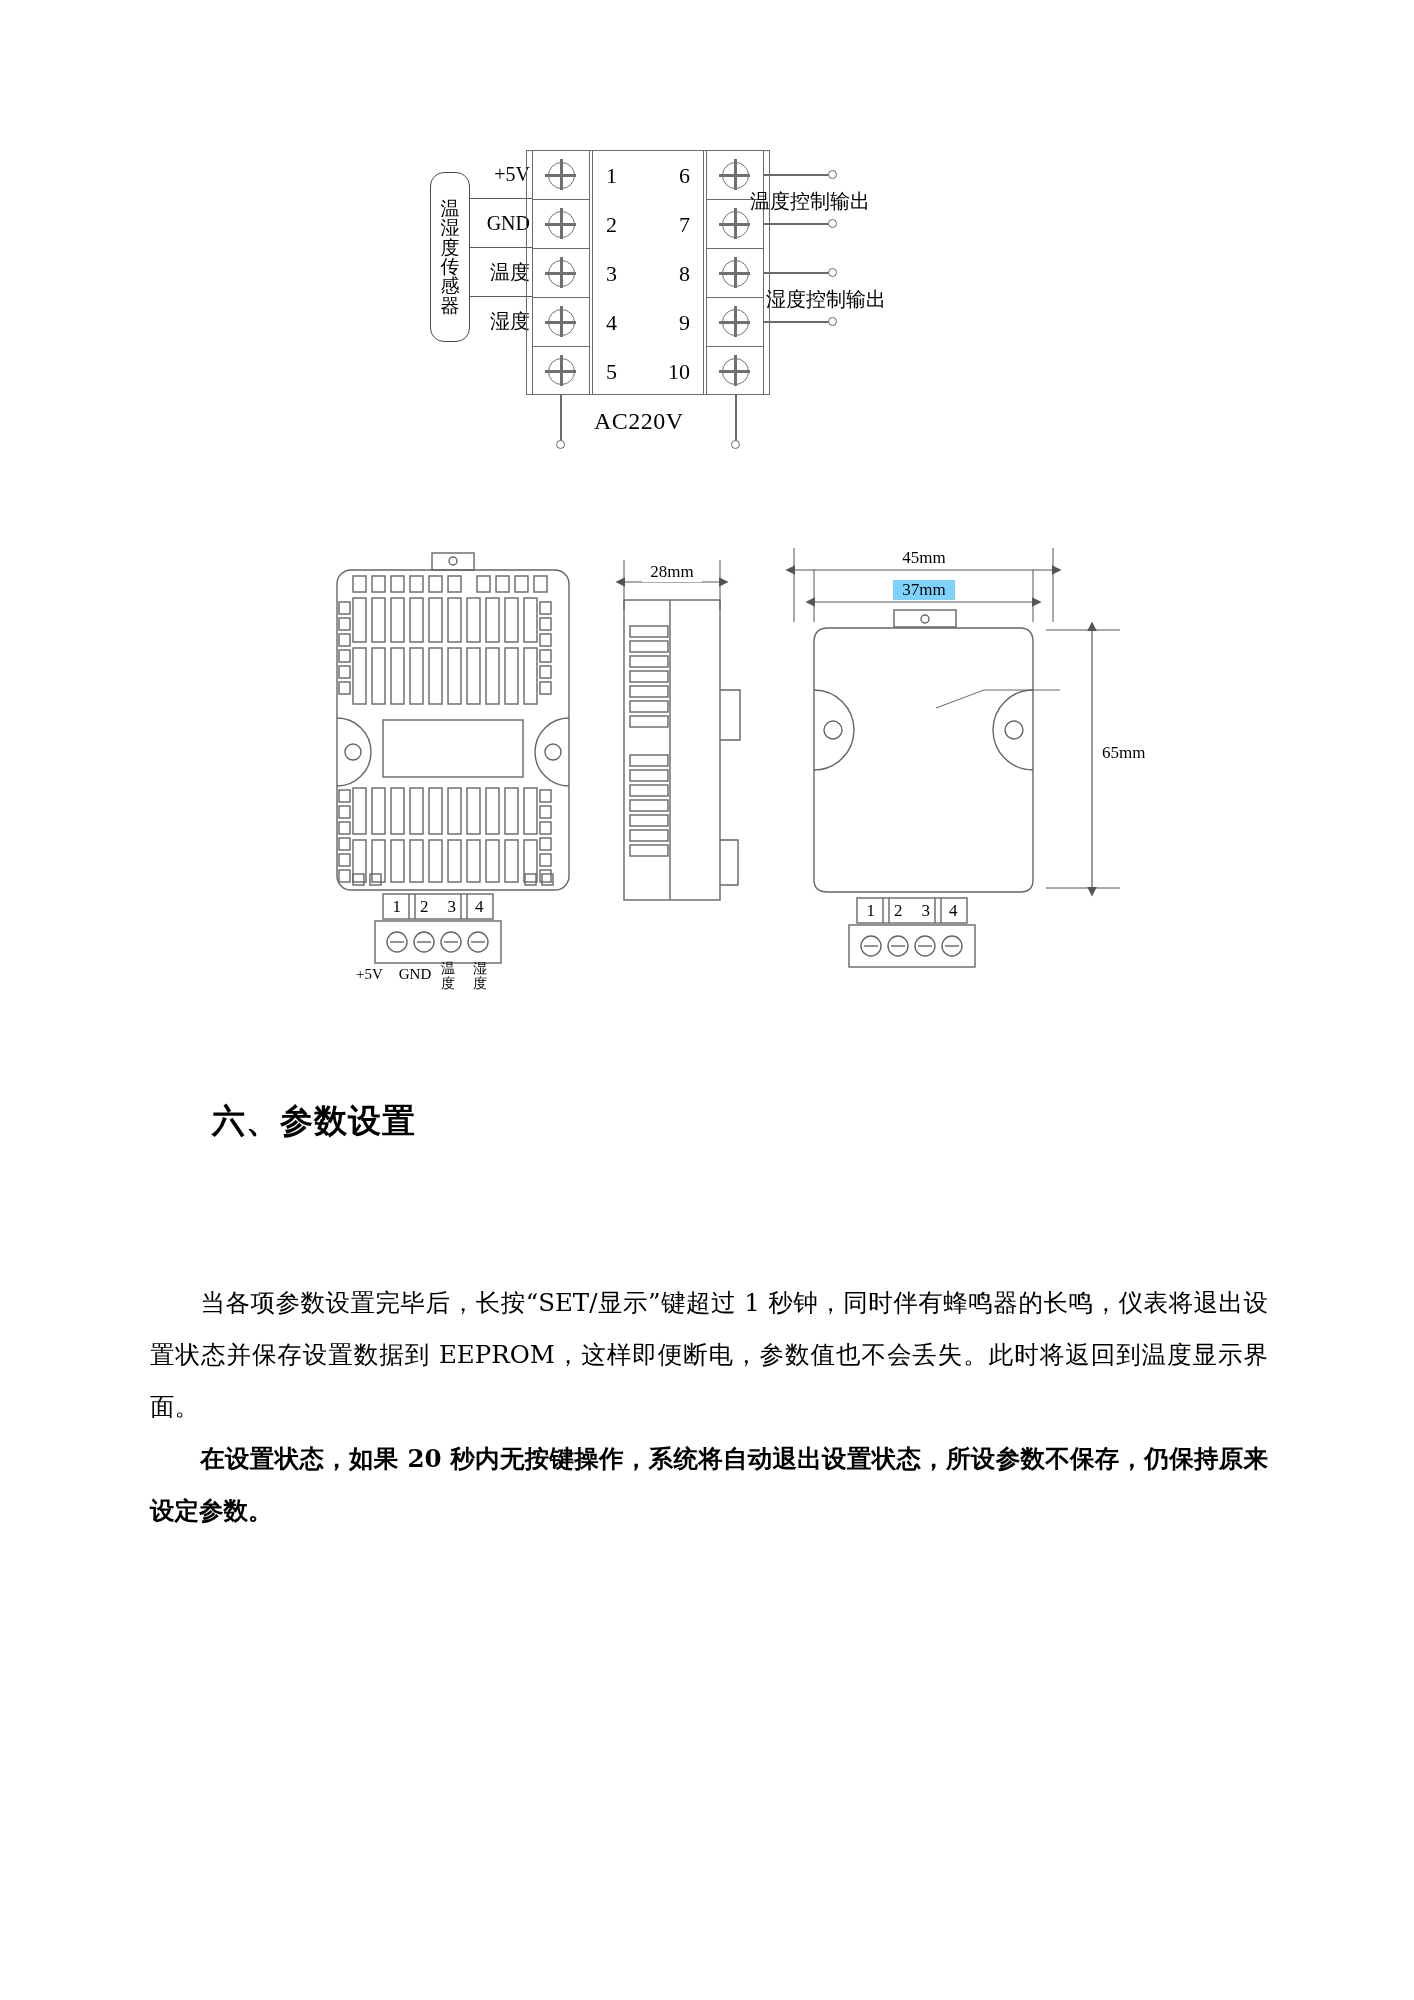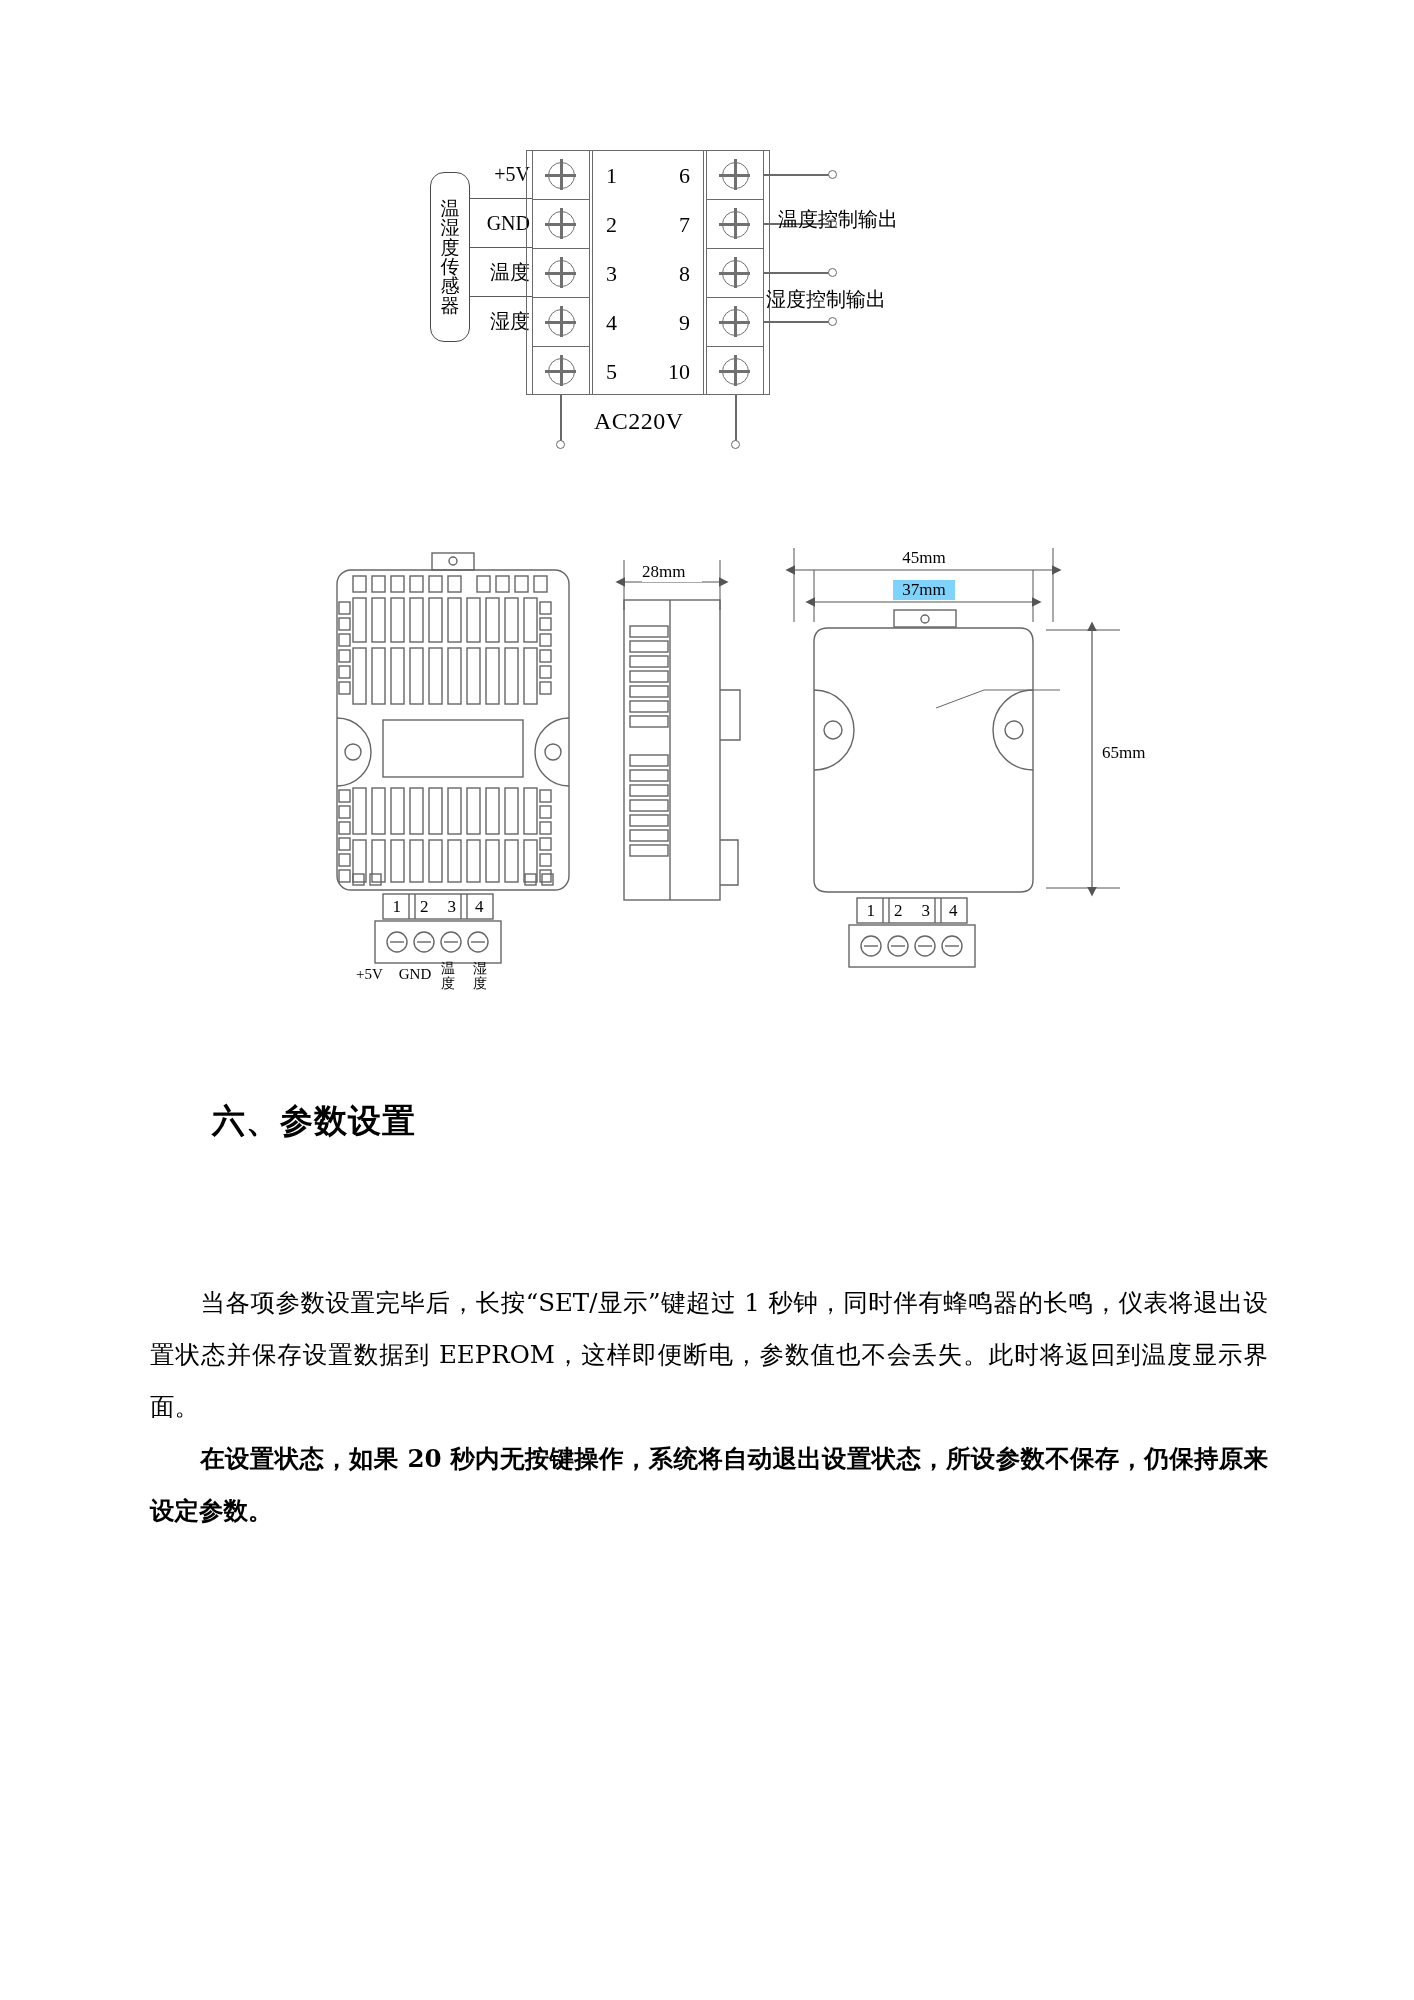--- a/index.html
+++ b/index.html
@@ -292,21 +292,21 @@
         </div>
       <div class="term-cell">
           <div class="screw"></div>
         </div>
     </div>
 
     <div class="out-wire" style="left:334px; top:24px;  width:66px;"></div>
     <div class="out-dot" style="left:398px; top:20px;"></div>
     <div class="out-wire" style="left:334px; top:73px;  width:66px;"></div>
     <div class="out-dot" style="left:398px; top:69px;"></div>
-    <div class="out-label" style="left:348px; top:38px;margin-top:18px;">温度控制输出</div>
+    <div class="out-label" style="left:320px; top:38px;">温度控制输出</div>
 
     <div class="out-wire" style="left:334px; top:122px; width:66px;"></div>
     <div class="out-dot" style="left:398px; top:118px;"></div>
     <div class="out-wire" style="left:334px; top:171px; width:66px;"></div>
     <div class="out-dot" style="left:398px; top:167px;"></div>
     <div class="out-label" style="left:336px; top:136px;">湿度控制输出</div>
 
     <div class="ac-wire-v" style="left:130px; top:245px; height:46px;"></div>
     <div class="out-dot" style="left:126px; top:290px;"></div>
     <div class="ac-wire-v" style="left:305px; top:245px; height:46px;"></div>
@@ -514,21 +514,21 @@
           <circle cx="578" cy="406" r="10"></circle>
             <line x1="571" y1="406" x2="585" y2="406"></line>
           <circle cx="605" cy="406" r="10"></circle>
             <line x1="598" y1="406" x2="612" y2="406"></line>
           <circle cx="632" cy="406" r="10"></circle>
             <line x1="625" y1="406" x2="639" y2="406"></line>
         </g>
       </g>
     </svg>
 
-    <div style="position:absolute; left:322px; top:22px; width:60px; font-size:17px; background:#fff;">28mm</div>
+    <div style="position:absolute; left:322px; top:22px; width:60px; text-align:center; font-size:17px; background:#fff;">28mm</div>
     <div style="position:absolute; left:573px; top:8px; width:62px; text-align:center; font-size:17px; background:#fff;">45mm</div>
     <div style="position:absolute; left:573px; top:40px; width:62px; text-align:center; font-size:17px; background:#7dd3fc;">37mm</div>
     <div style="position:absolute; left:782px; top:203px; font-size:17px;">65mm</div>
 
     <div style="position:absolute; left:63px; top:356px; width:110px; height:22px; display:flex; justify-content:space-around; align-items:center; font-size:17px;">
       <span>1</span>
       <span>2</span>
       <span>3</span>
       <span>4</span>
     </div>

